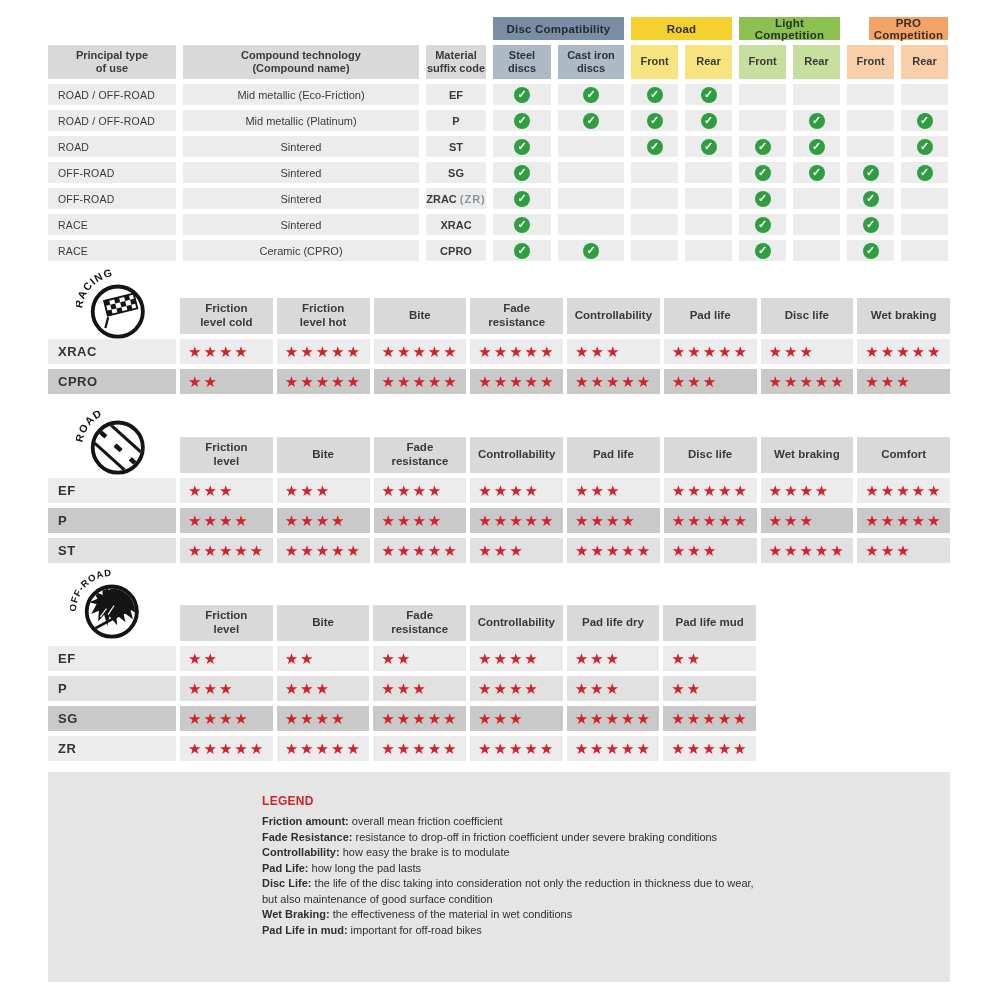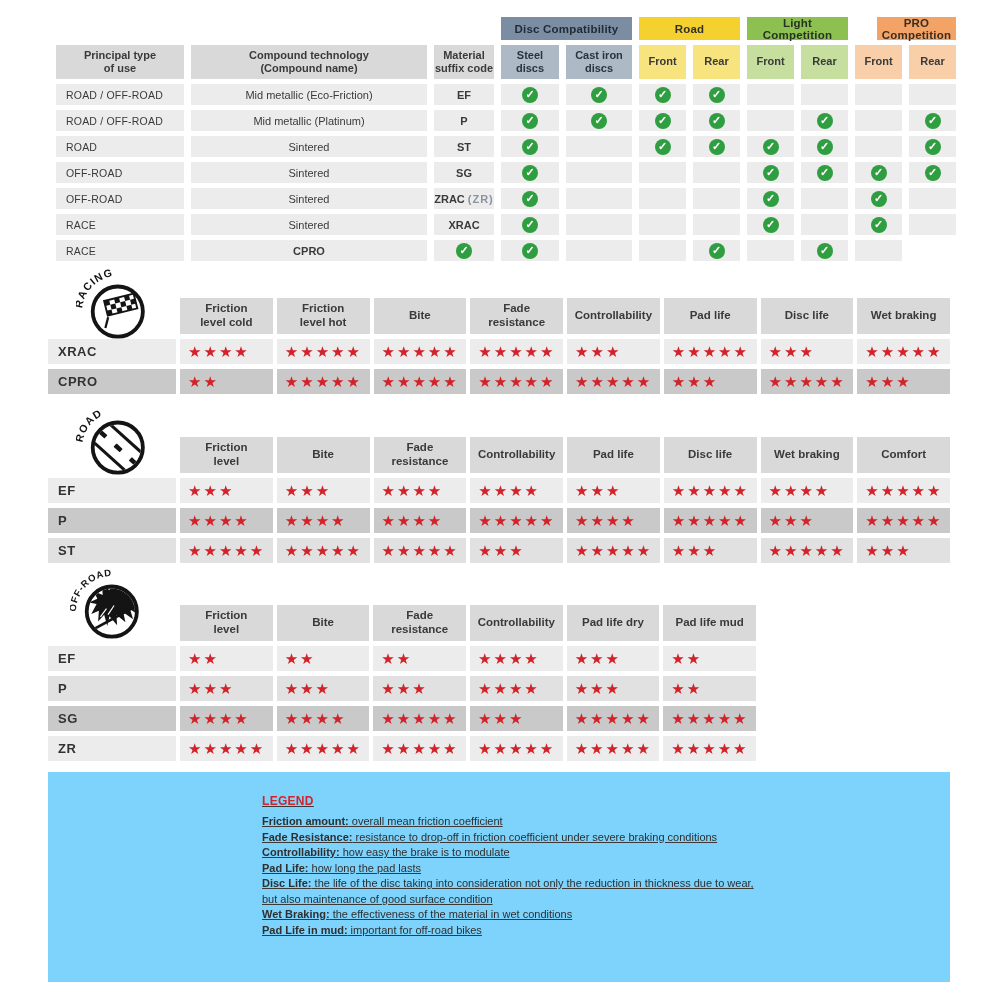--- a/index.html
+++ b/index.html
@@ -3,21 +3,21 @@
 <meta charset="utf-8">
 <style>
   html,body{margin:0;padding:0;}
   body{
     width:1000px;height:1000px;background:#fff;position:relative;
     font-family:"Liberation Sans", sans-serif;color:#3a3a3a;
     -webkit-font-smoothing:antialiased;
   }
   
   .compat-grid{
-    position:absolute;left:56px;top:17px;width:902px;
+    position:absolute;left:48px;top:17px;width:902px;
     display:grid;
     grid-template-columns:128px 236px 60px 58px 66px 47px 47px 47px 47px 47px 47px;
     grid-template-rows:23px 34px repeat(7,21px);
     column-gap:7px;row-gap:5px;
   }
   .cell{display:flex;align-items:center;justify-content:center;text-align:center;}
   .blank{background:transparent;}
   .group{font-weight:bold;font-size:11.5px;letter-spacing:.2px;}
   .g-disc{background:#7B8DA2;color:#1f2a36;}
   .g-road{background:#F5D130;color:#33302a;}
@@ -47,21 +47,21 @@
   .stars{color:#D2232A;font-size:15px;letter-spacing:2px;line-height:1;white-space:nowrap;}
   .shade-light{background:#ECECEC;}
   .shade-medium{background:#E1E1E1;}
   .shade-dark{background:#C9C9C9;}
   
   .section-icon{position:absolute;width:76px;height:76px;}
   #icon-racing{left:76px;top:266px;}
   #icon-road{left:76px;top:402px;}
   #icon-offroad{left:70px;top:566px;}
   
-  .legend{position:absolute;left:48px;top:772px;width:902px;height:210px;background:#7dd3fc;text-decoration:underline;}
+  .legend{position:absolute;left:48px;top:772px;width:902px;height:210px;background:#e5e5e5;}
   .legend-inner{margin:22px 0 0 214px;width:660px;}
   .legend-title{color:#D2232A;font-weight:bold;font-size:12px;letter-spacing:.3px;margin-bottom:6px;}
   .legend-line{font-size:11px;line-height:15.5px;color:#2f2f2f;}
   .legend-line .term{font-weight:bold;}
 </style>
 </head>
 <body>
 
 <div class="compat-grid" id="compat-grid">
     <div class="cell blank" style="grid-column: 1 / span 3;"></div>
@@ -199,20 +199,21 @@
     <div class="cell c-check"></div>
     <div class="cell c-check">
       <span class="check">✓</span>
     </div>
     <div class="cell c-check"></div>
     <div class="cell c-check">
       <span class="check">✓</span>
     </div>
     <div class="cell c-check"></div>
     <div class="cell c-use">RACE</div>
+    <div class="cell c-tech">Ceramic (CPRO)</div>
     <div class="cell c-code">CPRO</div>
     <div class="cell c-check">
       <span class="check">✓</span>
     </div>
     <div class="cell c-check">
       <span class="check">✓</span>
     </div>
     <div class="cell c-check"></div>
     <div class="cell c-check"></div>
     <div class="cell c-check">

